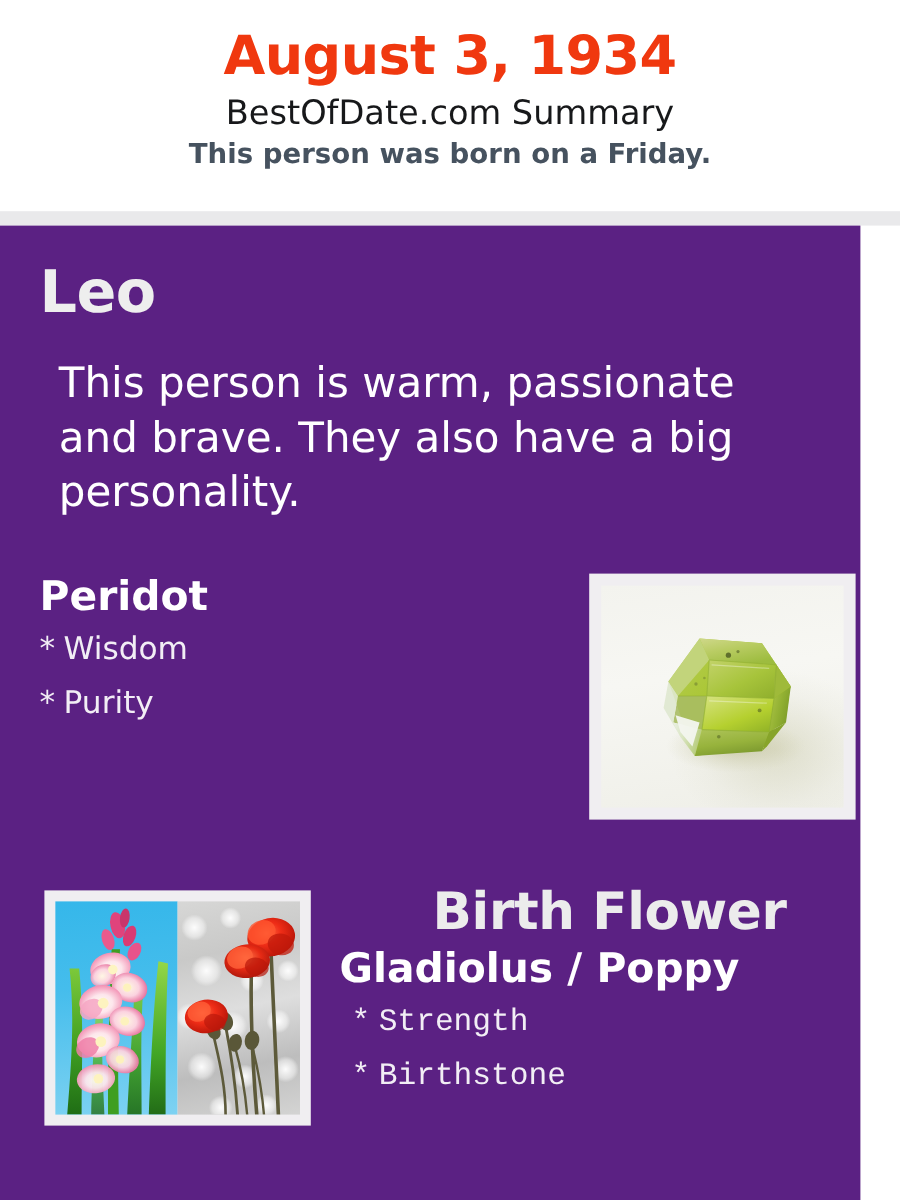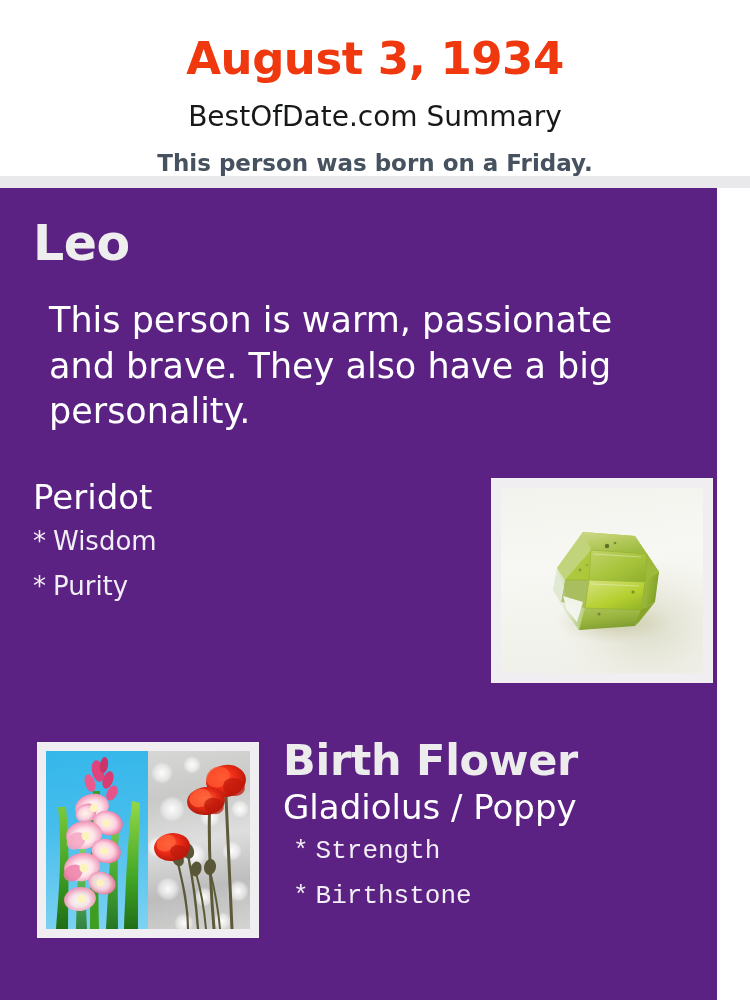--- a/index.html
+++ b/index.html
@@ -17,38 +17,38 @@
   .page {
     position: relative;
     width: 750px;
     height: 1000px;
     background: #ffffff;
   }
 
   
   .header {
     position: absolute;
-    left: 0; top: 12px;
+    left: 0; top: 0;
     width: 750px;
     height: 176px;
     background: #ffffff;
     text-align: center;
   }
   .title-date {
     margin: 0;
     padding-top: 23px;
     font-family: "DejaVu Sans", sans-serif;
     font-size: 45px;
     font-weight: bold;
     line-height: 1.05;
     letter-spacing: -0.5px;
     color: #f0380f;
   }
   .title-sub {
-    margin: 11px;
+    margin: 0;
     padding-top: 8px;
     font-size: 28px;
     font-weight: normal;
     line-height: 1.12;
     color: #17181a;
   }
   .title-note {
     margin: 0;
     padding-top: 7px;
     font-size: 23px;
@@ -108,21 +108,21 @@
     font-size: 41px;
     font-weight: bold;
     line-height: 1.0;
     color: #ececec;
     letter-spacing: -0.3px;
   }
   .section-value {
     margin: 0;
     padding-top: 8px;
     font-size: 34px;
-    font-weight: normal;
+    font-weight: bold;
     line-height: 1.0;
     color: #ffffff;
   }
   .trait-list {
     margin: 0;
     padding: 14px 0 0 0;
     list-style: none;
   }
   .trait-list li {
     font-size: 26px;
@@ -210,21 +210,21 @@
 
     <div class="stone-block">
       <div class="section-value">Peridot</div>
       <ul class="trait-list">
         <li><span class="star">*</span><span>Wisdom</span></li>
         <li><span class="star">*</span><span>Purity</span></li>
       </ul>
     </div>
 
     <div style="position:absolute; left:283px; top:551px; width:450px;">
-      <h2 class="section-head" style="font-size:43px;">Birth Flower</h2>
+      <h2 class="section-head" style="font-size:43px;text-align:center;">Birth Flower</h2>
       <div class="section-value">Gladiolus / Poppy</div>
       <ul class="trait-list" style="padding-left:10px;font-family:Liberation Mono, monospace;">
         <li><span class="star">*</span><span>Strength</span></li>
         <li><span class="star">*</span><span>Birthstone</span></li>
       </ul>
     </div>
   </div>
 
   <div class="frame stone-frame">
     <div class="inner stone-inner">

